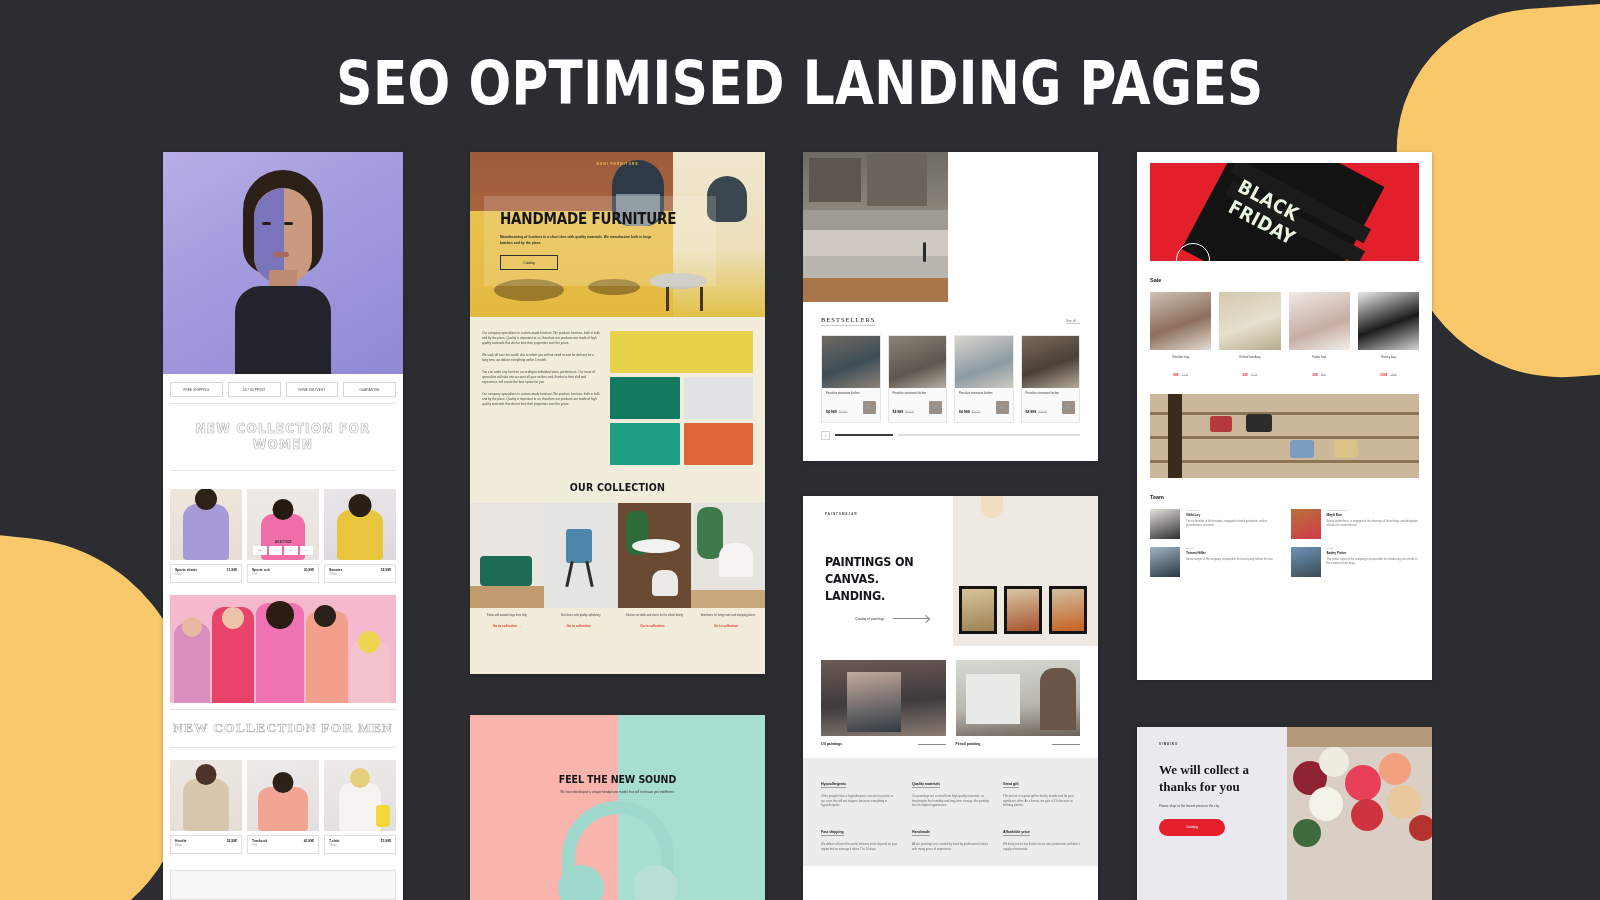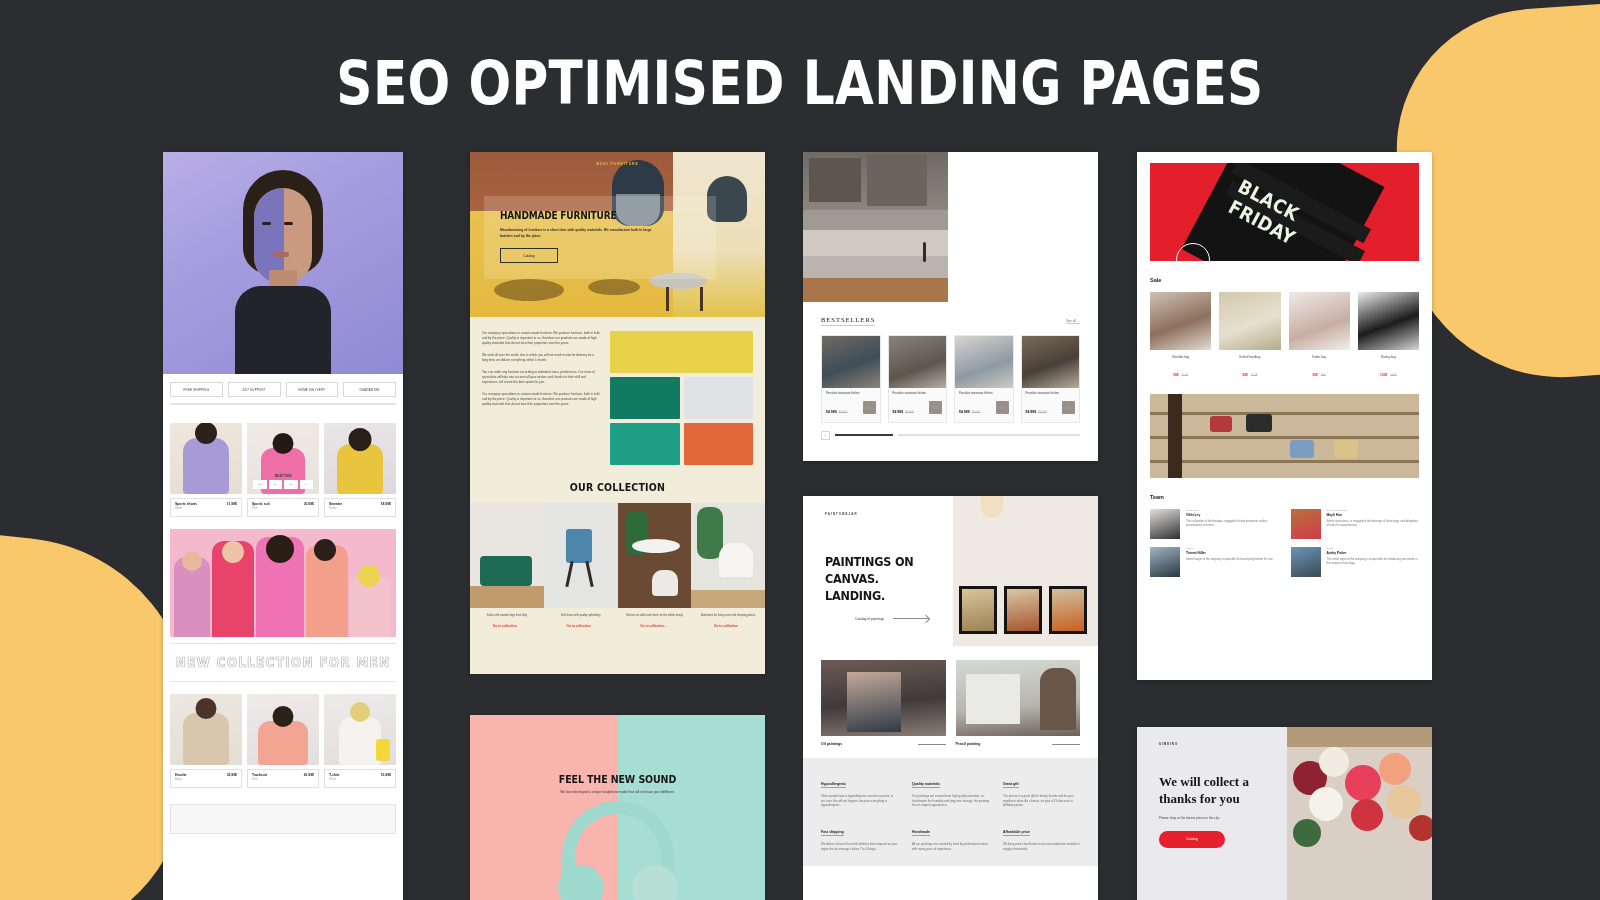--- a/index.html
+++ b/index.html
@@ -100,21 +100,21 @@
   .furn-hero .chairA { position:absolute; left:142px; top:8px; width:52px; height:66px; background:#2e3a46; border-radius:26px 26px 18px 18px; }
   .furn-hero .chairA:after { content:""; position:absolute; left:4px; top:34px; width:44px; height:32px; background:#7e8c93; border-radius:0 0 16px 16px; }
   .furn-hero .chairB { position:absolute; right:18px; top:24px; width:40px; height:46px; background:#3b474f; border-radius:20px 20px 10px 10px; }
   .furn-hero .table { position:absolute; right:58px; bottom:28px; width:58px; height:16px; background:#c9c5bd; border-radius:29px/8px; }
   .furn-hero .leg1,.furn-hero .leg2 { position:absolute; bottom:6px; width:3px; height:24px; background:#4a3322; }
   .furn-hero .leg1 { right:96px; } .furn-hero .leg2 { right:62px; }
   .furn-hero .shadow1 { position:absolute; left:24px; bottom:16px; width:70px; height:22px; background:#8a6a26; border-radius:50%; opacity:.8; }
   .furn-hero .shadow2 { position:absolute; left:118px; bottom:22px; width:52px; height:16px; background:#8a6a26; border-radius:50%; opacity:.8; }
   .furn-brand { position:absolute; left:0; right:0; top:10px; text-align:center; font-size:3.3px; letter-spacing:1px; color:#e8c14e; font-weight:700; }
   .furn-overlay { position:absolute; left:14px; top:44px; width:232px; background:rgba(255,255,255,.17); padding:14px 16px 16px; }
-  .furn-h1 { font-size:10px; font-weight:700; letter-spacing:-0.2px; color:#16161a;
+  .furn-h1 { font-size:15px; font-weight:700; letter-spacing:-0.2px; color:#16161a;
              font-family:"Liberation Sans Narrow","DejaVu Sans Condensed","Liberation Sans",sans-serif; }
   .furn-sub { font-size:3.4px; line-height:1.65; color:#2d2d2d; margin-top:7px; width:160px; font-weight:700; }
   .btn-outline { margin-top:9px; width:58px; height:15px; border:1px solid #2f2f2f; display:flex; align-items:center; justify-content:center; font-size:3.3px; color:#1d1d1d; }
   .furn-body { display:flex; gap:10px; padding:14px 12px 0; }
   .furn-copy { width:118px; }
   .furn-copy p { font-size:3.1px; line-height:1.62; color:#4a4a46; margin-bottom:7px; }
   .furn-mosaic { flex:1; display:grid; grid-template-columns:1fr 1fr; grid-auto-rows:42px; gap:4px; }
   .furn-mosaic div { border-radius:1px; }
   .collection-h { text-align:center; font-size:10.5px; font-weight:700; letter-spacing:.2px; margin:16px 0 10px; color:#16161a;
                   font-family:"Liberation Sans Narrow","DejaVu Sans Condensed","Liberation Sans",sans-serif; }
@@ -222,21 +222,21 @@
   .team-row .av { width:30px; height:30px; flex:0 0 30px; }
   .team-row .role { font-size:2.5px; color:#9e9e9e; }
   .team-row .nm { font-size:3.3px; font-weight:700; color:#18181c; margin-top:1px; }
   .team-row .bio { font-size:2.7px; line-height:1.6; color:#757575; margin-top:3px; }
 
   
   #card-flowers { left:1137px; top:727px; width:295px; height:175px; }
   .fl-wrap { display:flex; height:100%; }
   .fl-left { width:150px; background:#e9e9ee; padding:15px 0 0 22px; }
   .fl-brand { font-size:2.9px; letter-spacing:1px; font-weight:700; color:#2a2a2a; }
-  .fl-h { font-family:"Liberation Serif","DejaVu Serif",serif; font-size:13px; font-weight:700; line-height:1.3; color:#15151a; margin-top:28px; }
+  .fl-h { font-family:"Liberation Serif","DejaVu Serif",serif; font-size:13px; font-weight:700; line-height:1.3; color:#15151a; margin-top:16px; }
   .fl-s { font-size:3.2px; color:#444; margin-top:8px; }
   .btn-red { margin-top:11px; width:66px; height:17px; background:#e5202c; border-radius:9px; display:flex; align-items:center; justify-content:center; font-size:3.4px; color:#fff; }
   .fl-img { flex:1; position:relative; overflow:hidden; background:#d9cfc4; }
   .flower { position:absolute; border-radius:50%; }
 </style>
 </head>
 <body>
 
 <div class="stage">
 
@@ -260,20 +260,21 @@
             <div class="torso"></div>
         </div>
       </div>
       <div class="feature-row">
         <div class="feature-chip">FREE SHIPPING</div>
         <div class="feature-chip">24/7 SUPPORT</div>
         <div class="feature-chip">HOME DELIVERY</div>
         <div class="feature-chip">GUARANTEE</div>
       </div>
       <div class="hr-thin"></div>
+      <div class="outline-title">NEW COLLECTION FOR WOMEN</div>
       <div class="hr-thin"></div>
 
       <div class="prod-grid" style="margin-top:18px;">
         <div class="prod">
           <div class="ph" style="background:linear-gradient(170deg,#efe7dd,#e6ded2);">
             <div class="person" style="bottom:0;width:46px;height:56px;background:#a89ad6;border-radius:14px 14px 4px 4px;">
               <div class="hd" style="top:-16px;width:22px;height:22px;background:#2d2219;"></div>
             </div>
           </div>
           <div class="cap">
@@ -327,21 +328,21 @@
         <div class="gp" style="left:86px;width:48px;height:100px;background:#ef72b4;"></div>
         <div class="gp" style="left:136px;width:42px;height:92px;background:#f2a08c;"></div>
         <div class="gp" style="left:180px;width:40px;height:62px;background:#f3c3cd;"></div>
         <div style="position:absolute;left:12px;top:22px;width:20px;height:20px;border-radius:50%;background:#e8b9a0;"></div>
         <div style="position:absolute;left:52px;top:12px;width:22px;height:22px;border-radius:50%;background:#eec4a8;"></div>
         <div style="position:absolute;left:96px;top:6px;width:28px;height:28px;border-radius:50%;background:#2a1d14;"></div>
         <div style="position:absolute;left:144px;top:10px;width:22px;height:22px;border-radius:50%;background:#2b2019;"></div>
         <div style="position:absolute;left:188px;top:36px;width:22px;height:22px;border-radius:50%;background:#ecd352;"></div>
       </div>
       <div class="hr-thin" style="margin-top:6px;"></div>
-      <div class="outline-title" style="padding:10px 0 11px;">NEW COLLECTION FOR MEN</div>
+      <div class="outline-title" style="padding:10px 0 11px;font-family:Liberation Serif, serif;">NEW COLLECTION FOR MEN</div>
       <div class="hr-thin"></div>
 
       <div class="prod-grid" style="margin-top:12px;">
         <div class="prod">
           <div class="ph" style="background:linear-gradient(170deg,#ece7e0,#e3ded6);">
             <div class="person" style="bottom:0;width:46px;height:52px;background:#d8c6ad;border-radius:13px 13px 4px 4px;">
               <div class="hd" style="top:-15px;width:21px;height:21px;background:#4b332a;"></div>
             </div>
           </div>
           <div class="cap">

